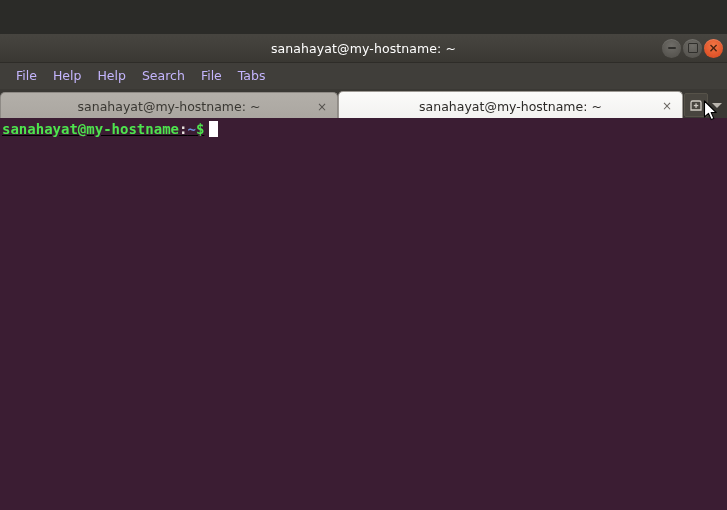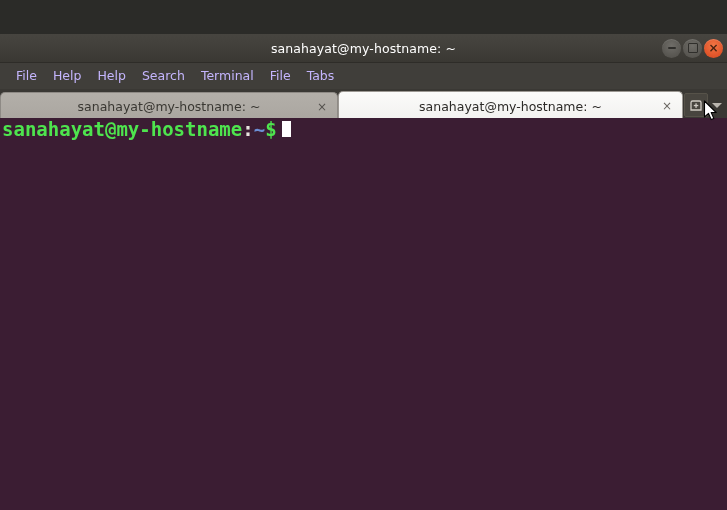--- a/index.html
+++ b/index.html
@@ -190,25 +190,26 @@
     top: 84px;
     width: 727px;
     height: 426px;
     background: #3b1d33;
     padding: 2px 0 0 2px;
     box-sizing: border-box;
     overflow: hidden;
   }
   .term-line {
     font-family: "DejaVu Sans Mono", monospace;
-    font-size: 19px;
+    font-size: 14px;
     line-height: 18px;
     white-space: pre;
     display: flex;
     align-items: center;
+    text-decoration: underline;
   }
   .c-user { color: #4ee44e; font-weight: bold; }
   .c-colon { color: #e8e4e0; font-weight: bold; }
   .c-path { color: #6c8fd6; font-weight: bold; }
   .c-dollar { color: #4ee44e; font-weight: bold; }
   .cursor-block {
     display: inline-block;
     width: 9px;
     height: 16px;
     background: #ffffff;
@@ -244,21 +245,20 @@
         <div class="glyph-close">×</div>
       </div>
     </div>
   </div>
 
   <div class="menubar">
     <div class="menu-item">File</div>
     <div class="menu-item">Help</div>
     <div class="menu-item">Help</div>
     <div class="menu-item">Search</div>
-    <div class="menu-item">Terminal</div>
     <div class="menu-item">File</div>
     <div class="menu-item">Tabs</div>
   </div>
 
   <div class="tabbar">
     <div class="tab inactive">
       <span class="tab-label">sanahayat@my-hostname: ~</span>
       <span class="tab-close">×</span>
     </div>
     <div class="tab active">

